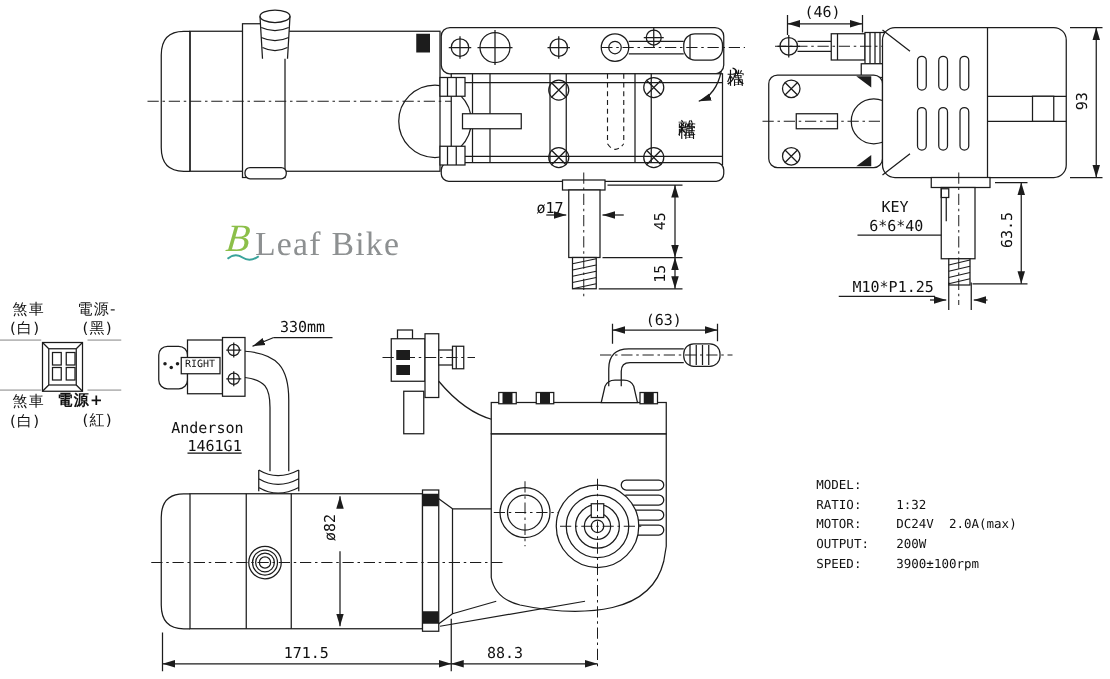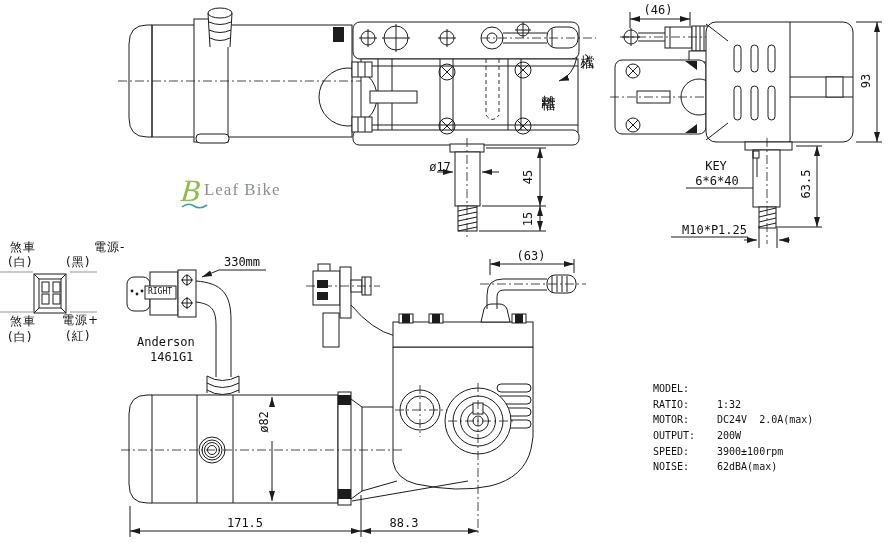--- a/index.html
+++ b/index.html
@@ -19,21 +19,21 @@
   .cjk{font-family:"DejaVu Sans","Liberation Sans",sans-serif;font-size:12px;letter-spacing:1px;}
   .vtxt{font-family:"DejaVu Sans","Liberation Sans",sans-serif;font-size:14px;
         writing-mode:vertical-rl;text-orientation:upright;letter-spacing:2px;}
   .small{font-size:8px;letter-spacing:0;}
   .specs{position:absolute;left:633px;top:383px;font-size:10px;color:#111;}
   .spec-row{height:15.7px;white-space:pre;}
   .spec-label{display:inline-block;width:64px;margin-left:20px;}
   .logo{position:absolute;left:181px;top:177px;display:flex;align-items:flex-start;}
   .logo-b{font-family:"Liberation Serif","DejaVu Serif",serif;font-style:italic;
           font-size:31px;line-height:0.9;color:#8cbf49;transform:skewX(-6deg);}
-  .logo-text{font-family:"Liberation Serif","DejaVu Serif",serif;font-size:17px;
+  .logo-text{font-family:"Liberation Serif","DejaVu Serif",serif;font-size:27px;
              color:#8d9091;letter-spacing:1px;margin-left:4px;margin-top:3px;}
   .logo-wave{position:absolute;left:-1px;top:24px;}
 </style>
 </head>
 <body>
 
 <div id="stage">
 
 <svg width="888" height="543" viewBox="0 0 888 543">
   <defs>
@@ -299,38 +299,37 @@
 
 <div class="t ctr" style="left:658px;top:10px;">(46)</div>
 <div class="t rot" style="left:866px;top:81px;">93</div>
 <div class="t ctr" style="left:716px;top:166px;">KEY</div>
 <div class="t ctr" style="left:717px;top:181px;">6*6*40</div>
 <div class="t rot" style="left:806px;top:184px;">63.5</div>
 <div class="t ctr" style="left:708px;top:230px;padding-left:13px;">M10*P1.25</div>
 
 <div class="t ctr" style="left:242px;top:262px;">330mm</div>
 <div class="t" style="left:137px;top:336px;">Anderson</div>
-<div class="t" style="left:150px;top:351px;">1461G1</div>
+<div class="t" style="left:150px;top:351px;text-decoration:underline;">1461G1</div>
 <div class="t small ctr" style="left:160px;top:292px;">RIGHT</div>
 <div class="t rot" style="left:264px;top:422px;">ø82</div>
 <div class="t ctr" style="left:531px;top:256px;">(63)</div>
 <div class="t ctr" style="left:245px;top:523px;">171.5</div>
 <div class="t ctr" style="left:404px;top:523px;">88.3</div>
 
 <div class="t cjk" style="left:10px;top:241px;">煞車</div>
 <div class="t cjk" style="left:8px;top:256px;">(白)</div>
-<div class="t cjk" style="left:62px;top:241px;margin-left:32px;">電源-</div>
+<div class="t cjk" style="left:62px;top:241px;">電源-</div>
 <div class="t cjk" style="left:66px;top:256px;">(黑)</div>
 <div class="t cjk" style="left:10px;top:315px;">煞車</div>
 <div class="t cjk" style="left:8px;top:331px;">(白)</div>
-<div class="t cjk" style="left:62px;top:314px;">電源+</div>
+<div class="t cjk" style="left:46px;top:314px;font-weight:bold;">電源+</div>
 <div class="t cjk" style="left:66px;top:330px;">(紅)</div>
 
 <div class="specs">
   <div class="spec-row"><span class="spec-label">MODEL:</span><span></span></div>
   <div class="spec-row"><span class="spec-label">RATIO:</span><span>1:32</span></div>
   <div class="spec-row"><span class="spec-label">MOTOR:</span><span>DC24V  2.0A(max)</span></div>
   <div class="spec-row"><span class="spec-label">OUTPUT:</span><span>200W</span></div>
   <div class="spec-row"><span class="spec-label">SPEED:</span><span>3900±100rpm</span></div>
-  <div class="spec-row"><span class="spec-label">NOISE:</span><span>62dBA(max)</span></div>
 </div>
 
 </div>
 
 </body></html>

